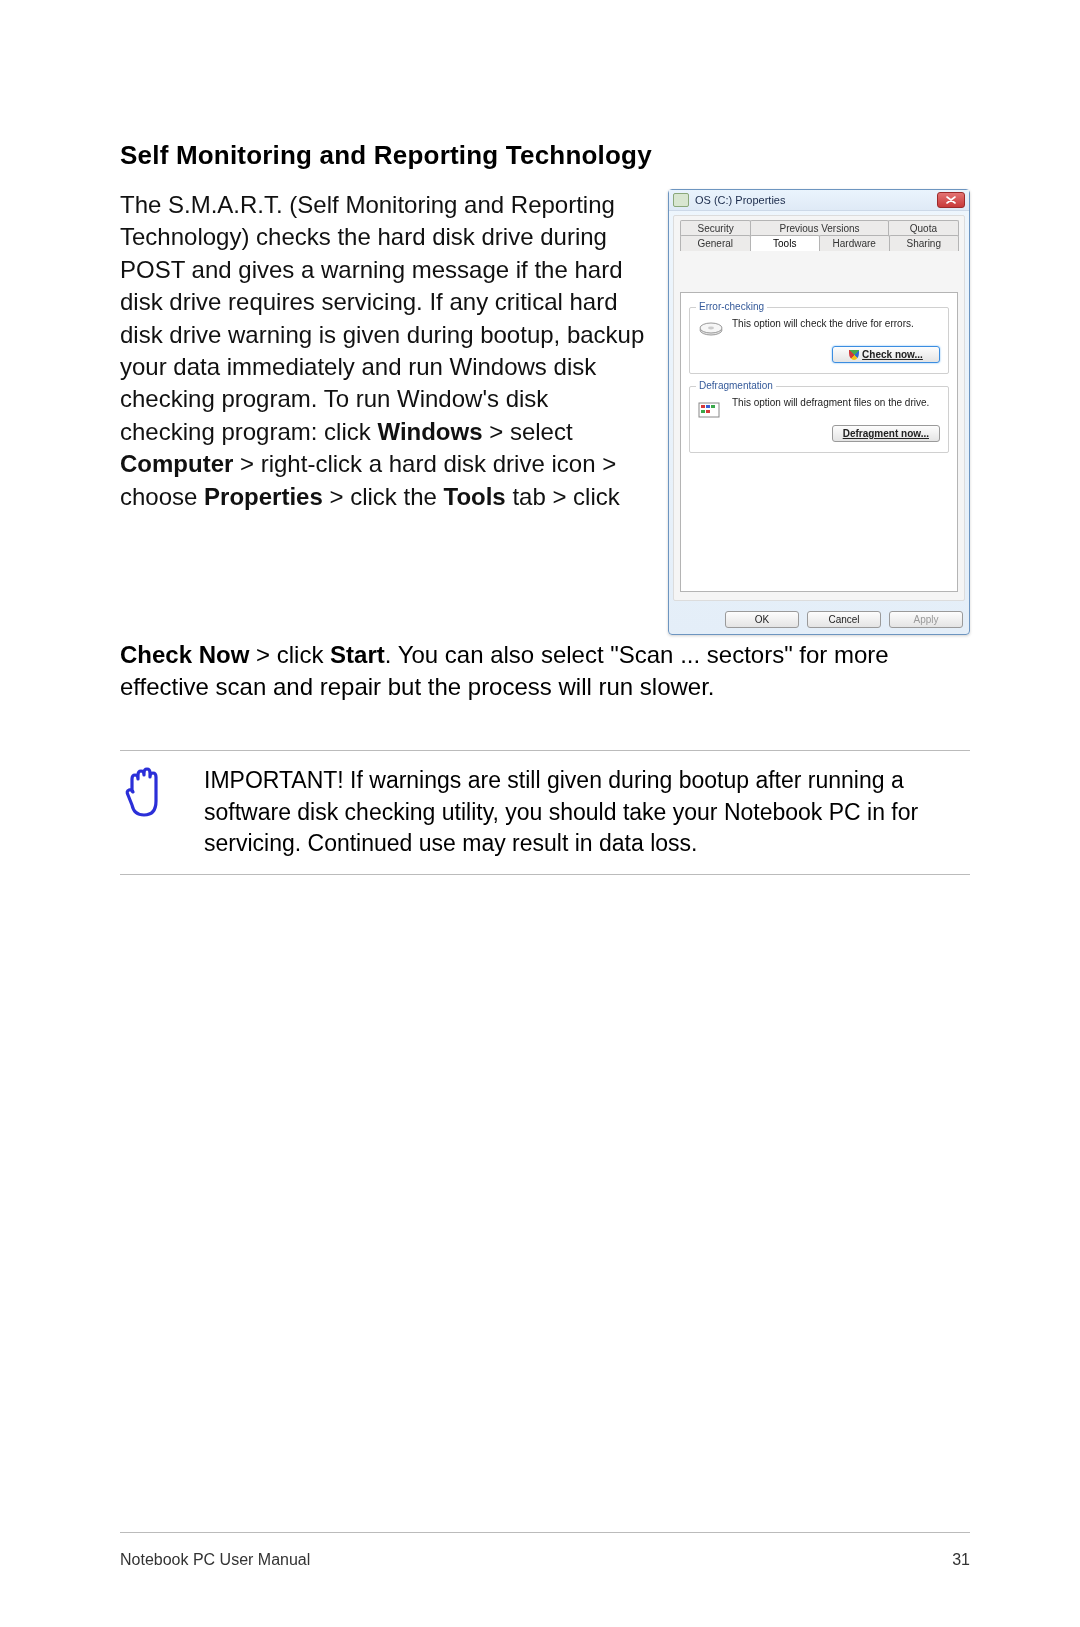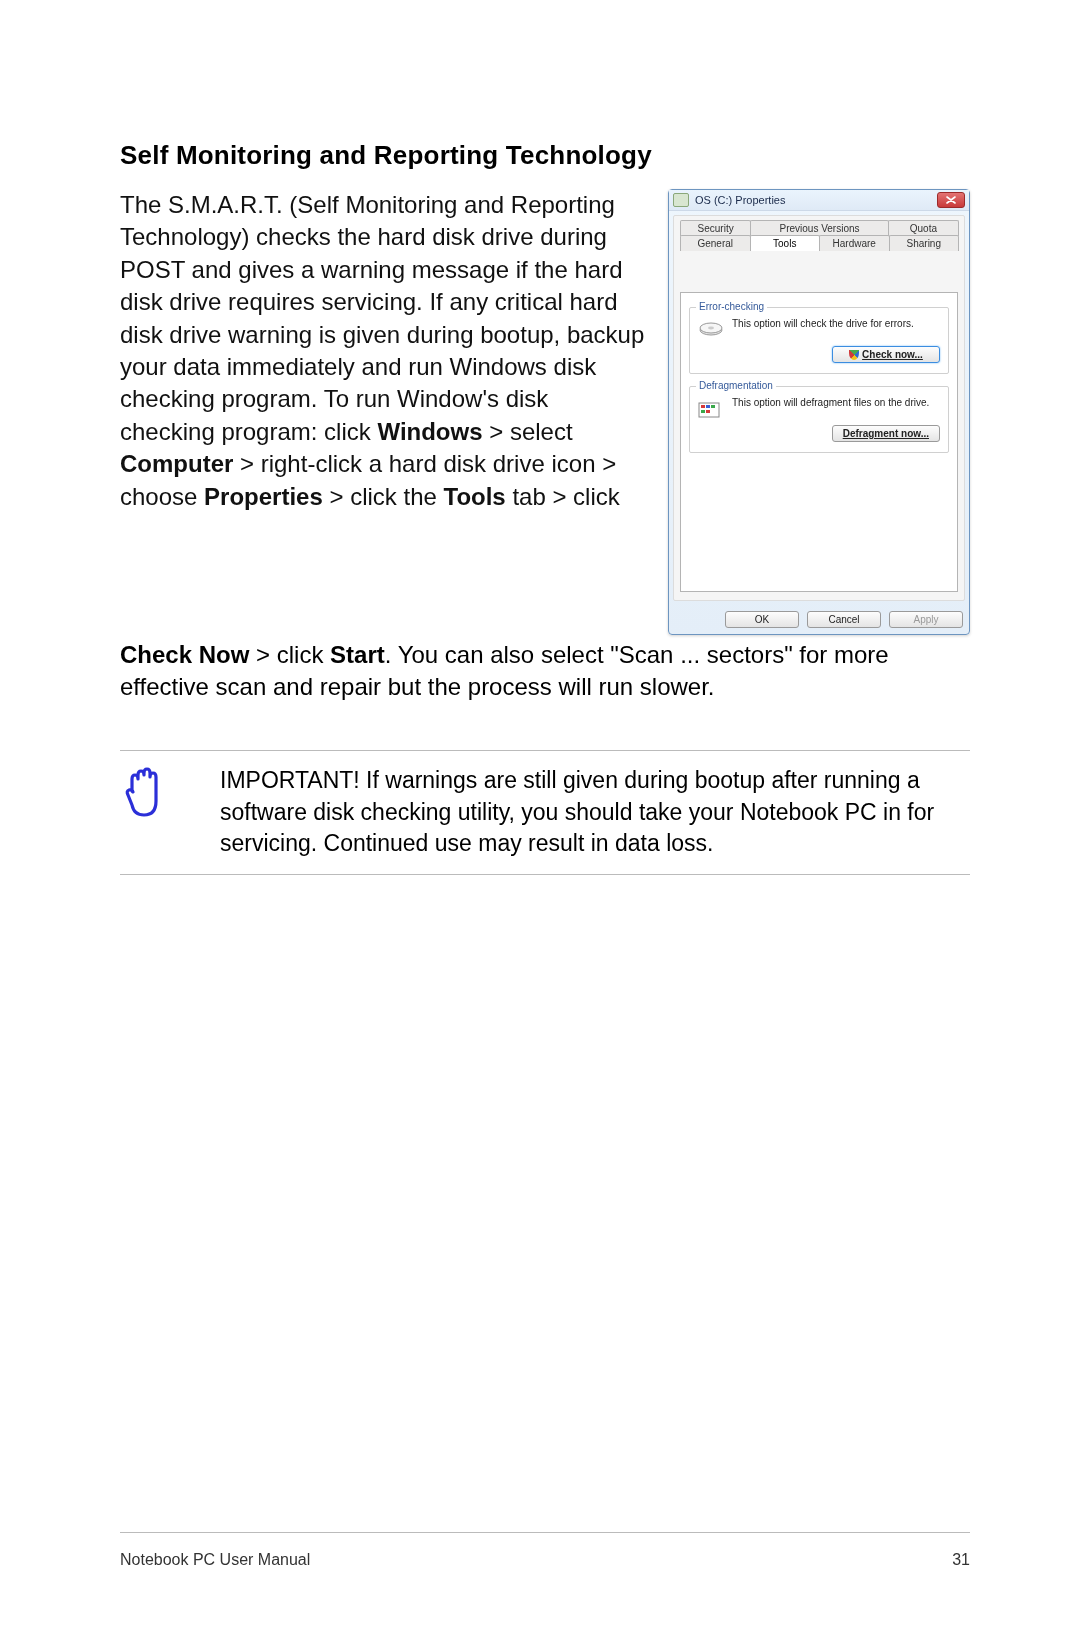--- a/index.html
+++ b/index.html
@@ -41,21 +41,21 @@
     font-size: 24px;
     line-height: 1.35;
     margin-top: 4px;
   }
   .note-wrap {
     margin-top: 46px;
     border-top: 1px solid #bbb;
     border-bottom: 1px solid #bbb;
     padding: 14px 0;
     display: flex;
-    gap: 44px;
+    gap: 28px;
   }
   .note-icon {
     width: 56px;
     flex: 0 0 56px;
     display: flex;
     justify-content: flex-start;
     align-items: flex-start;
   }
   .note-text {
     font-size: 23px;

